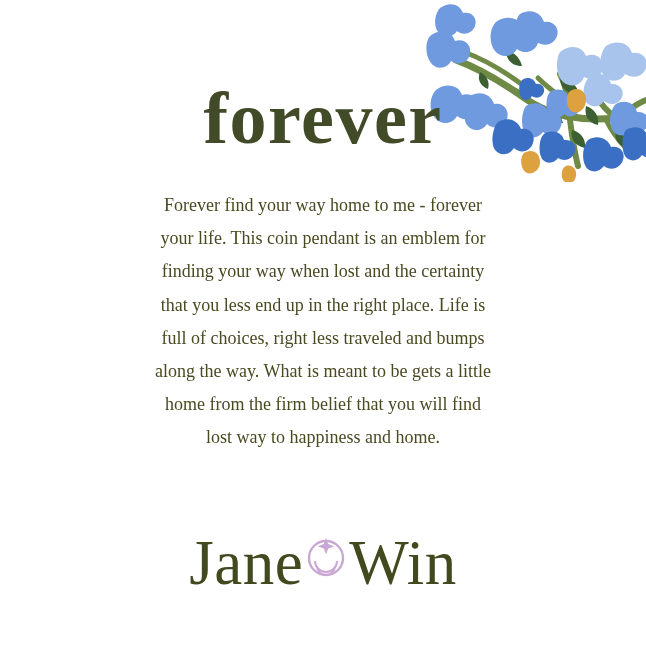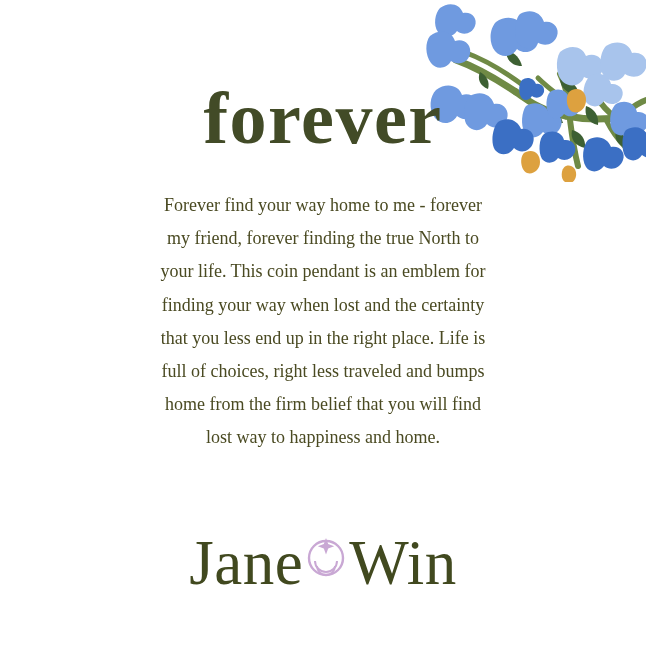--- a/index.html
+++ b/index.html
@@ -151,25 +151,25 @@
         <path d="M106 152 c8 -3 14 2 14 10 c0 8 -7 13 -13 11 c-7 -3 -8 -19 -1 -21 z"></path>
         <path d="M146 166 c6 -2 11 3 10 10 c-1 6 -6 9 -11 6 c-5 -3 -4 -14 1 -16 z"></path>
       </g>
     </svg>
   </div>
 
   <div id="title">forever</div>
 
   <div id="body-copy">
     <span class="ln">Forever find your way home to me - forever</span>
-    <span class="ln">my friend, forever finding the true North to</span>
     <span class="ln">your life. This coin pendant is an emblem for</span>
     <span class="ln">finding your way when lost and the certainty</span>
     <span class="ln">that you less end up in the right place. Life is</span>
     <span class="ln">full of choices, right less traveled and bumps</span>
+    <span class="ln">along the way. What is meant to be gets a little</span>
     <span class="ln">home from the firm belief that you will find</span>
     <span class="ln">lost way to happiness and home.</span>
   </div>
 
   <div id="logo">
     <span class="logo-word">Jane</span>
 
     <span id="logo-mark">
       <svg viewBox="0 0 40 44" xmlns="http://www.w3.org/2000/svg">
         <circle cx="20" cy="24" r="17" fill="none" stroke="#c9a8d4" stroke-width="2.4"></circle>

